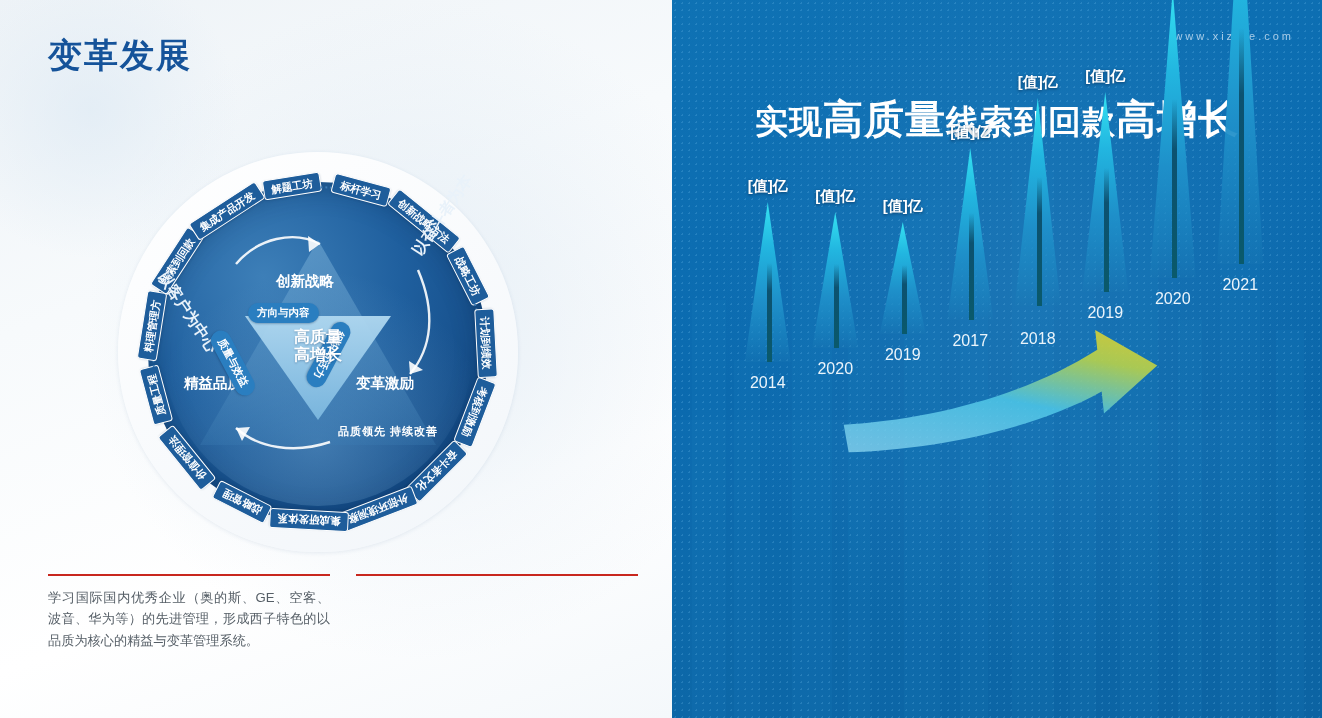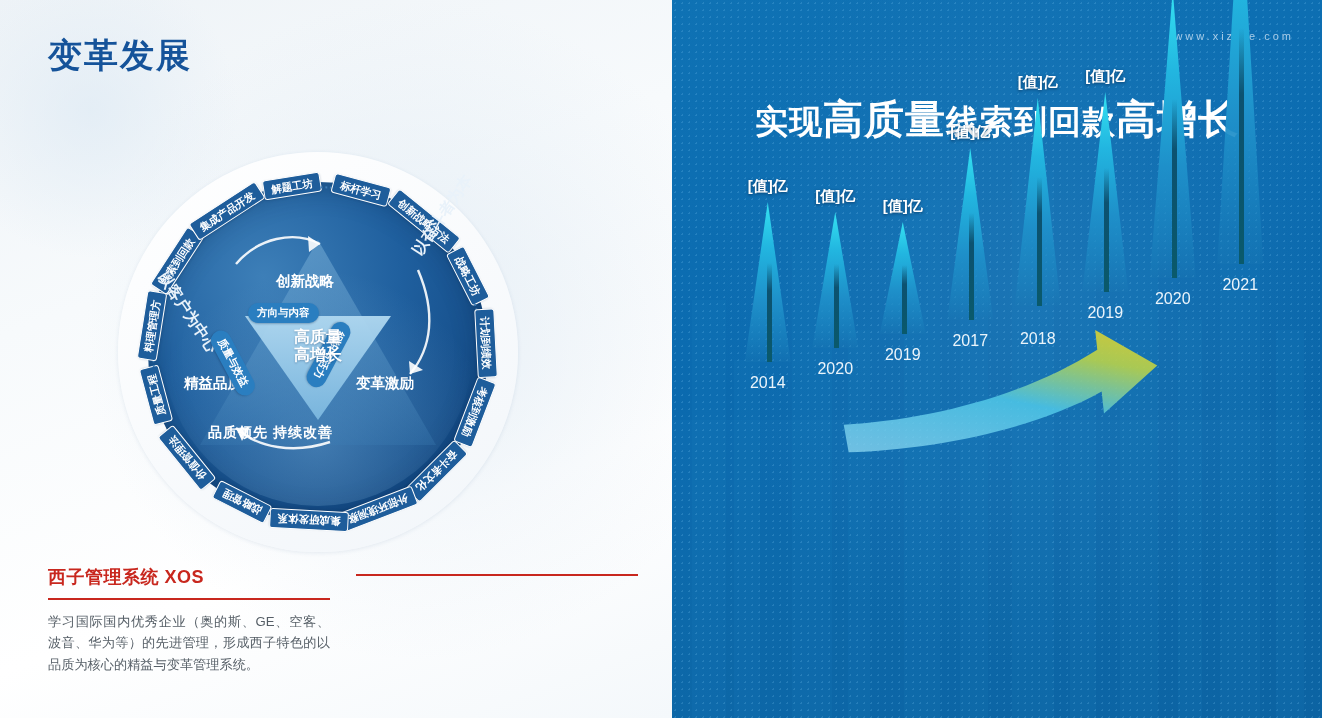--- a/index.html
+++ b/index.html
@@ -95,22 +95,22 @@
     position:absolute;left:144px;top:176px;width:112px;text-align:center;
     font-size:16px;font-weight:bold;color:#ffffff;line-height:1.15;
     text-shadow:0 1px 2px rgba(10,40,80,.35);
   }
   .side-txt{
     position:absolute;font-size:15.5px;font-weight:bold;color:#e9f2fa;white-space:nowrap;
   }
   .side-l{left:52px;top:116px;transform:rotate(56deg);transform-origin:0 0;}
   .side-r{left:290px;top:96px;transform:rotate(-56deg);transform-origin:0 0;}
   .bottom-txt{
-    position:absolute;left:90px;top:272px;width:220px;text-align:left;
-    font-size:14px;font-weight:bold;color:#ffffff;letter-spacing:1px;
+    position:absolute;left:100px;top:272px;width:220px;text-align:right;
+    font-size:11px;font-weight:bold;color:#ffffff;letter-spacing:1px;
   }
   .arrow-svg{position:absolute;left:0;top:0;width:400px;height:400px;pointer-events:none;}
 
   
   .cols{position:absolute;left:48px;top:565px;width:600px;}
   .col{position:absolute;top:0;width:282px;}
   .col.c1{left:0;}
   .col.c2{left:308px;}
   .col h3{
     margin:0;font-size:18px;font-weight:bold;color:#c8271e;letter-spacing:.5px;
@@ -231,21 +231,20 @@
       <div class="core">
         <div>高质量</div>
         <div>高增长</div>
       </div>
 
       <div class="bottom-txt">品质领先 持续改善</div>
     </div>
 
     <div class="cols">
       <div class="col c1">
-        <h3>西子管理系统 XOS</h3>
         <div class="rule"></div>
         <p>学习国际国内优秀企业（奥的斯、GE、空客、波音、华为等）的先进管理，形成西子特色的以品质为核心的精益与变革管理系统。</p>
       </div>
       <div class="col c2">
         <div class="rule"></div>
       </div>
     </div>
   </div>
 
   <div class="right">

